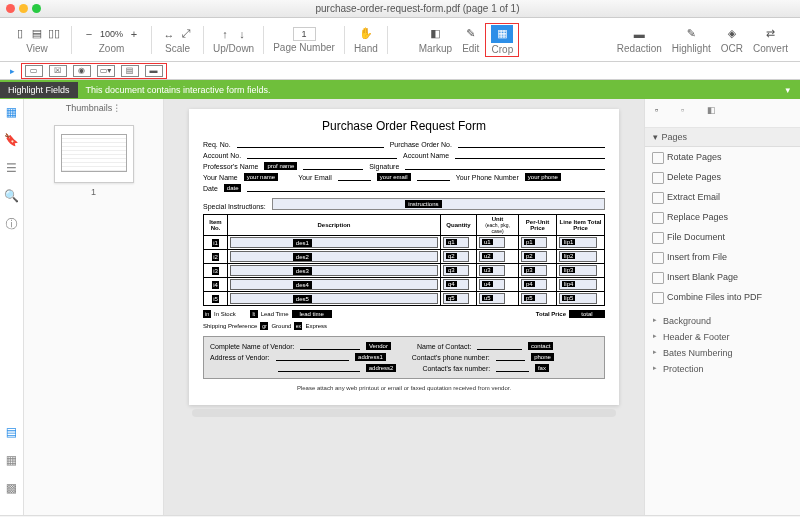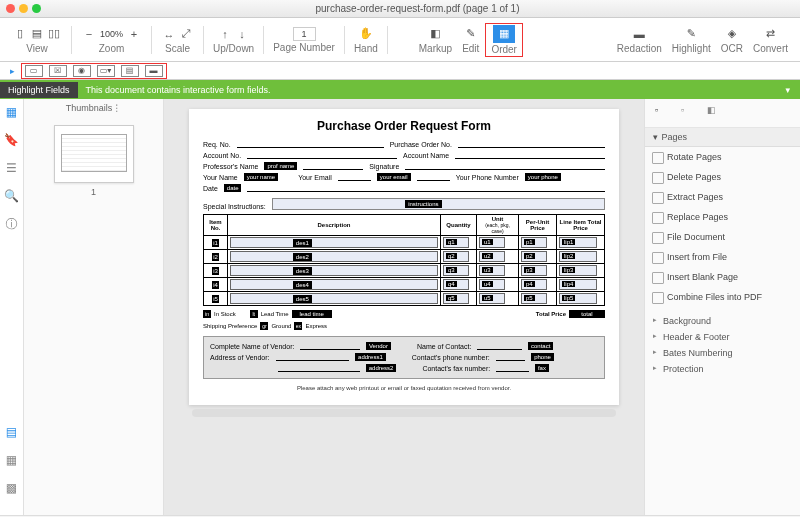--- a/index.html
+++ b/index.html
@@ -28,21 +28,21 @@
 .leftbar{width:24px;background:#fff;border-right:1px solid #e0e0e0;display:flex;flex-direction:column;align-items:center;padding-top:6px;gap:14px}
 .lico{width:14px;height:14px;color:#888;font-size:12px;cursor:pointer;display:flex;align-items:center;justify-content:center}
 .lico.active{color:#2d8fe8}
 .thumbs{width:140px;background:#fafafa;border-right:1px solid #e0e0e0;display:flex;flex-direction:column}
 .thumbs-hdr{padding:4px 8px;font-size:9px;color:#666;display:flex;justify-content:center}
 .thumb{width:80px;height:58px;background:#fff;border:1px solid #ccc;margin:8px auto 4px;box-shadow:0 1px 2px rgba(0,0,0,.1)}
 .thumb-inner{margin:8px 6px;border:0.5px solid #aaa;height:38px;background:repeating-linear-gradient(#fff,#fff 3px,#eee 3px,#eee 4px)}
 .thumbnum{text-align:center;font-size:9px;color:#666}
 .doc-area{flex:1;background:#e8e8e8;overflow:auto;padding:10px 14px;position:relative}
 .page{width:430px;background:#fff;margin:0 auto;padding:10px 14px 14px;box-shadow:0 1px 4px rgba(0,0,0,.15);font-size:7px;color:#000}
-.page h1{font-size:12px;font-weight:bold;text-align:center;margin-bottom:6px}
+.page h1{font-size:12px;font-weight:normal;text-align:center;margin-bottom:6px}
 .frow{display:flex;gap:6px;margin-bottom:2px;align-items:flex-end}
 .flbl{font-size:7px;white-space:nowrap}
 .fline{border-bottom:0.5px solid #000;flex:1;min-width:20px;height:9px}
 .ffield{background:#000;color:#fff;font-size:6px;padding:1px 3px;text-align:center}
 .fbox{background:#e8ecf6;border:0.5px solid #888;height:12px;flex:1}
 .tbl{width:100%;border-collapse:collapse;margin-top:4px}
 .tbl th,.tbl td{border:0.5px solid #000;font-size:6px;padding:1px 2px;text-align:center;vertical-align:middle}
 .tbl th{font-weight:bold;background:#fff}
 .itn{background:#000;color:#fff;font-size:6px;width:14px;padding:1px}
 .des{background:#e8ecf6;border:0.5px solid #666;height:11px;width:100%;position:relative}
@@ -128,21 +128,21 @@
     <div class="tbtn">◧</div>
     <div class="tlbl">Markup</div>
   </div>
   <div class="tgrp">
     <div class="tbtn">✎</div>
     <div class="tlbl">Edit</div>
   </div>
   <div class="formbtn">
     <div class="tgrp">
       <div class="tbtn">▦</div>
-      <div class="tlbl">Order</div>
+      <div class="tlbl">Crop</div>
     </div>
   </div>
   <div class="spacer"></div>
   <div class="tgrp">
     <div class="tbtn">▬</div>
     <div class="tlbl">Redaction</div>
   </div>
   <div class="tgrp">
     <div class="tbtn">✎</div>
     <div class="tlbl">Highlight</div>
@@ -463,21 +463,21 @@
       <div class="rp-ico">▫</div>
       <div class="rp-ico">◧</div>
     </div>
     <div class="rp-hdr">
         <span>▾</span>
         <span>Pages</span>
       </div>
     <div id="rp-items">
         <div class="rp-item">Rotate Pages</div>
         <div class="rp-item">Delete Pages</div>
-        <div class="rp-item">Extract Pages</div>
+        <div class="rp-item">Extract Email</div>
         <div class="rp-item">Replace Pages</div>
         <div class="rp-item">File Document</div>
         <div class="rp-item">Insert from File</div>
         <div class="rp-item">Insert Blank Page</div>
         <div class="rp-item">Combine Files into PDF</div>
       </div>
     <div style="height:6px"></div>
     <div id="rp-subs">
         <div class="rp-sub">Background</div>
         <div class="rp-sub">Header &amp; Footer</div>

